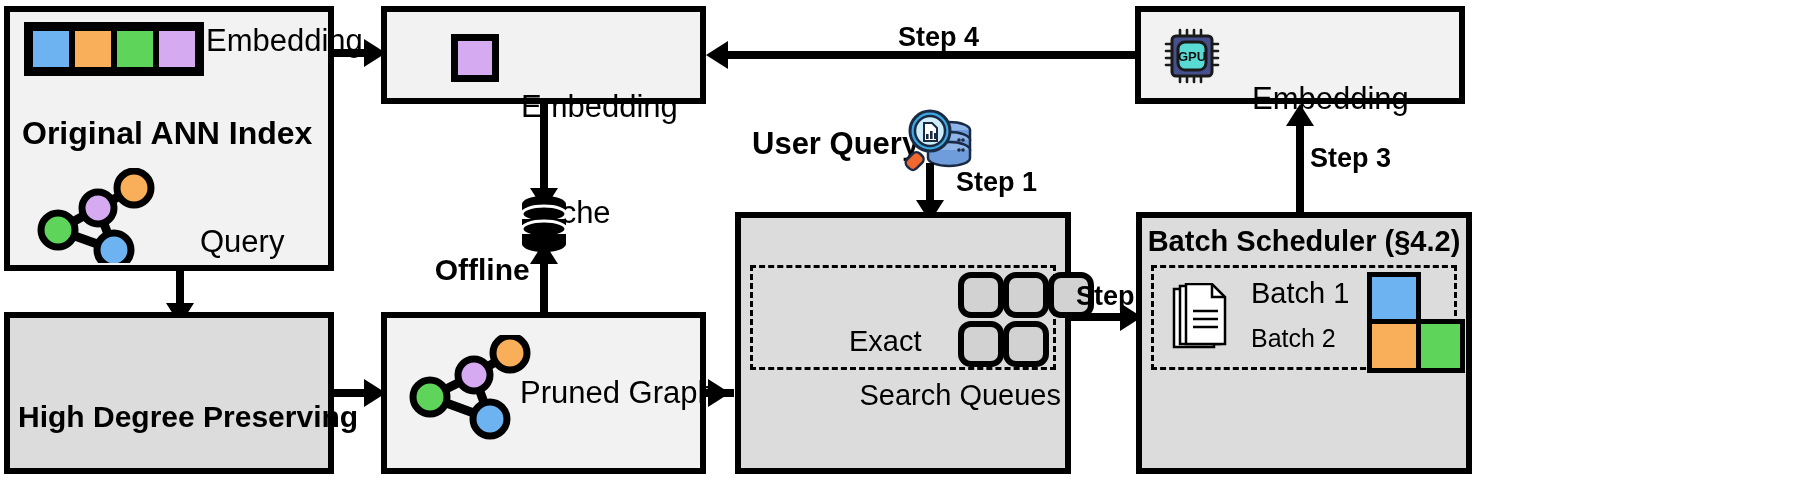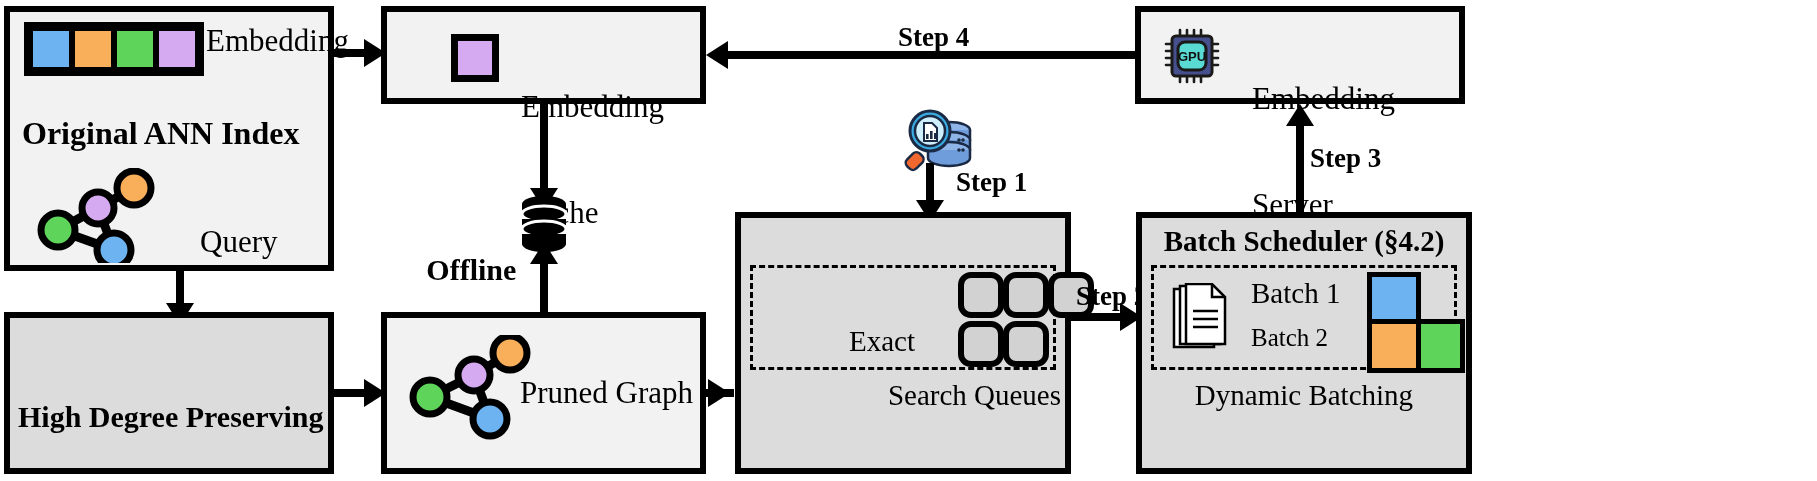--- a/index.html
+++ b/index.html
@@ -1,21 +1,21 @@
 <!DOCTYPE html>
 <html><head>
 <meta charset="utf-8">
 <style>
   html,body{margin:0;padding:0;background:#ffffff;}
   body{width:1817px;height:481px;font-family:"Liberation Sans",sans-serif;color:#000;}
   #stage{position:relative;width:1817px;height:481px;overflow:hidden;background:#fff;}
 
   .box{position:absolute;box-sizing:border-box;border:6px solid #000;background:#f2f2f2;}
   .box.grey{background:#dcdcdc;}
-  .lbl{position:absolute;white-space:pre;line-height:1.14;font-family:Liberation Serif, serif;}
+  .lbl{position:absolute;white-space:pre;line-height:1.14;}
   .b{font-weight:bold;}
 
   
   .chipstrip{position:absolute;display:flex;border:6px solid #000;background:#000;box-sizing:border-box;}
   .chip{width:42px;height:42px;border:3px solid #000;box-sizing:border-box;}
 
   
   .graph{position:absolute;}
   .graph svg{display:block;}
 
@@ -133,20 +133,21 @@
       <circle cx="68" cy="40" r="16" fill="#d5aaf0" stroke="#000" stroke-width="7"></circle>
       <circle cx="24" cy="62" r="17" fill="#5fd45a" stroke="#000" stroke-width="7"></circle>
       <circle cx="84" cy="84" r="17" fill="#6db3f2" stroke="#000" stroke-width="7"></circle>
     </svg>
   </div>
   <div class="lbl" style="left:520px;top:375px;font-size:31px;">Pruned Graph</div>
 
   <div class="arrow" style="left:706px;top:389px;width:28px;height:8px;"></div>
   <div class="ahead right" style="left:708px;top:379px;"></div>
 
+  <div class="lbl b" style="left:752px;top:126px;font-size:31px;">User Query</div>
 
   <div style="position:absolute;left:903px;top:104px;">
     <svg width="72" height="70" viewBox="0 0 72 70">
       <ellipse cx="46" cy="26" rx="21" ry="8" fill="#8fb4e8" stroke="#1b2a44" stroke-width="2.5"></ellipse>
       <path d="M25 26 v10 a21 8 0 0 0 42 0 v-10" fill="#6f9ddb" stroke="#1b2a44" stroke-width="2.5"></path>
       <ellipse cx="46" cy="36" rx="21" ry="8" fill="#8fb4e8" stroke="#1b2a44" stroke-width="2.5"></ellipse>
       <path d="M25 36 v10 a21 8 0 0 0 42 0 v-10" fill="#6f9ddb" stroke="#1b2a44" stroke-width="2.5"></path>
       <ellipse cx="46" cy="46" rx="21" ry="8" fill="#8fb4e8" stroke="#1b2a44" stroke-width="2.5"></ellipse>
       <path d="M25 46 v8 a21 8 0 0 0 42 0 v-8" fill="#6f9ddb" stroke="#1b2a44" stroke-width="2.5"></path>
       <circle cx="56" cy="36" r="1.8" fill="#1b2a44"></circle>
@@ -212,21 +213,20 @@
   <div class="sqrow" style="left:1367px;top:272px;">
     <div class="sq" style="background:#6db3f2;"></div>
   </div>
 
   <div class="lbl" style="left:1251px;top:324px;font-size:25px;">Batch 2</div>
   <div class="sqrow" style="left:1367px;top:319px;">
     <div class="sq" style="background:#f9ae5a;"></div>
     <div class="sq" style="background:#5fd45a;"></div>
   </div>
 
-  <div class="lbl" style="left:1146px;top:379px;width:316px;text-align:center;font-size:29px;">Dynamic Batching</div>
 
   <div class="lbl b" style="left:1310px;top:143px;font-size:27px;">Step 3</div>
   <div class="arrow" style="left:1296px;top:124px;width:8px;height:88px;"></div>
   <div class="ahead up" style="left:1286px;top:104px;"></div>
 
   <div class="box" style="left:1135px;top:6px;width:330px;height:98px;">
   </div>
 
   <div style="position:absolute;left:1163px;top:27px;">
     <svg width="58" height="58" viewBox="0 0 58 58">
@@ -249,20 +249,19 @@
           <line x1="47" y1="38" x2="55" y2="38"></line>
       </g>
       <rect x="9" y="9" width="40" height="40" rx="4" fill="#46508c" stroke="#1a1a1a" stroke-width="3"></rect>
       <rect x="15" y="15" width="28" height="28" rx="7" fill="#59dbd4" stroke="#1a1a1a" stroke-width="3"></rect>
       <text x="29" y="34" text-anchor="middle" font-family="'Liberation Sans',sans-serif" font-size="13" font-weight="bold" fill="#111">GPU</text>
     </svg>
   </div>
 
   <div class="lbl" style="left:1252px;top:10px;font-size:31px;">
     <div>Embedding</div>
-    <div>Server</div>
   </div>
 
   <div class="lbl b" style="left:898px;top:22px;font-size:27px;">Step 4</div>
   <div class="arrow" style="left:724px;top:51px;width:411px;height:8px;"></div>
   <div class="ahead left" style="left:706px;top:41px;"></div>
 
 </div>
 
 </body></html>

